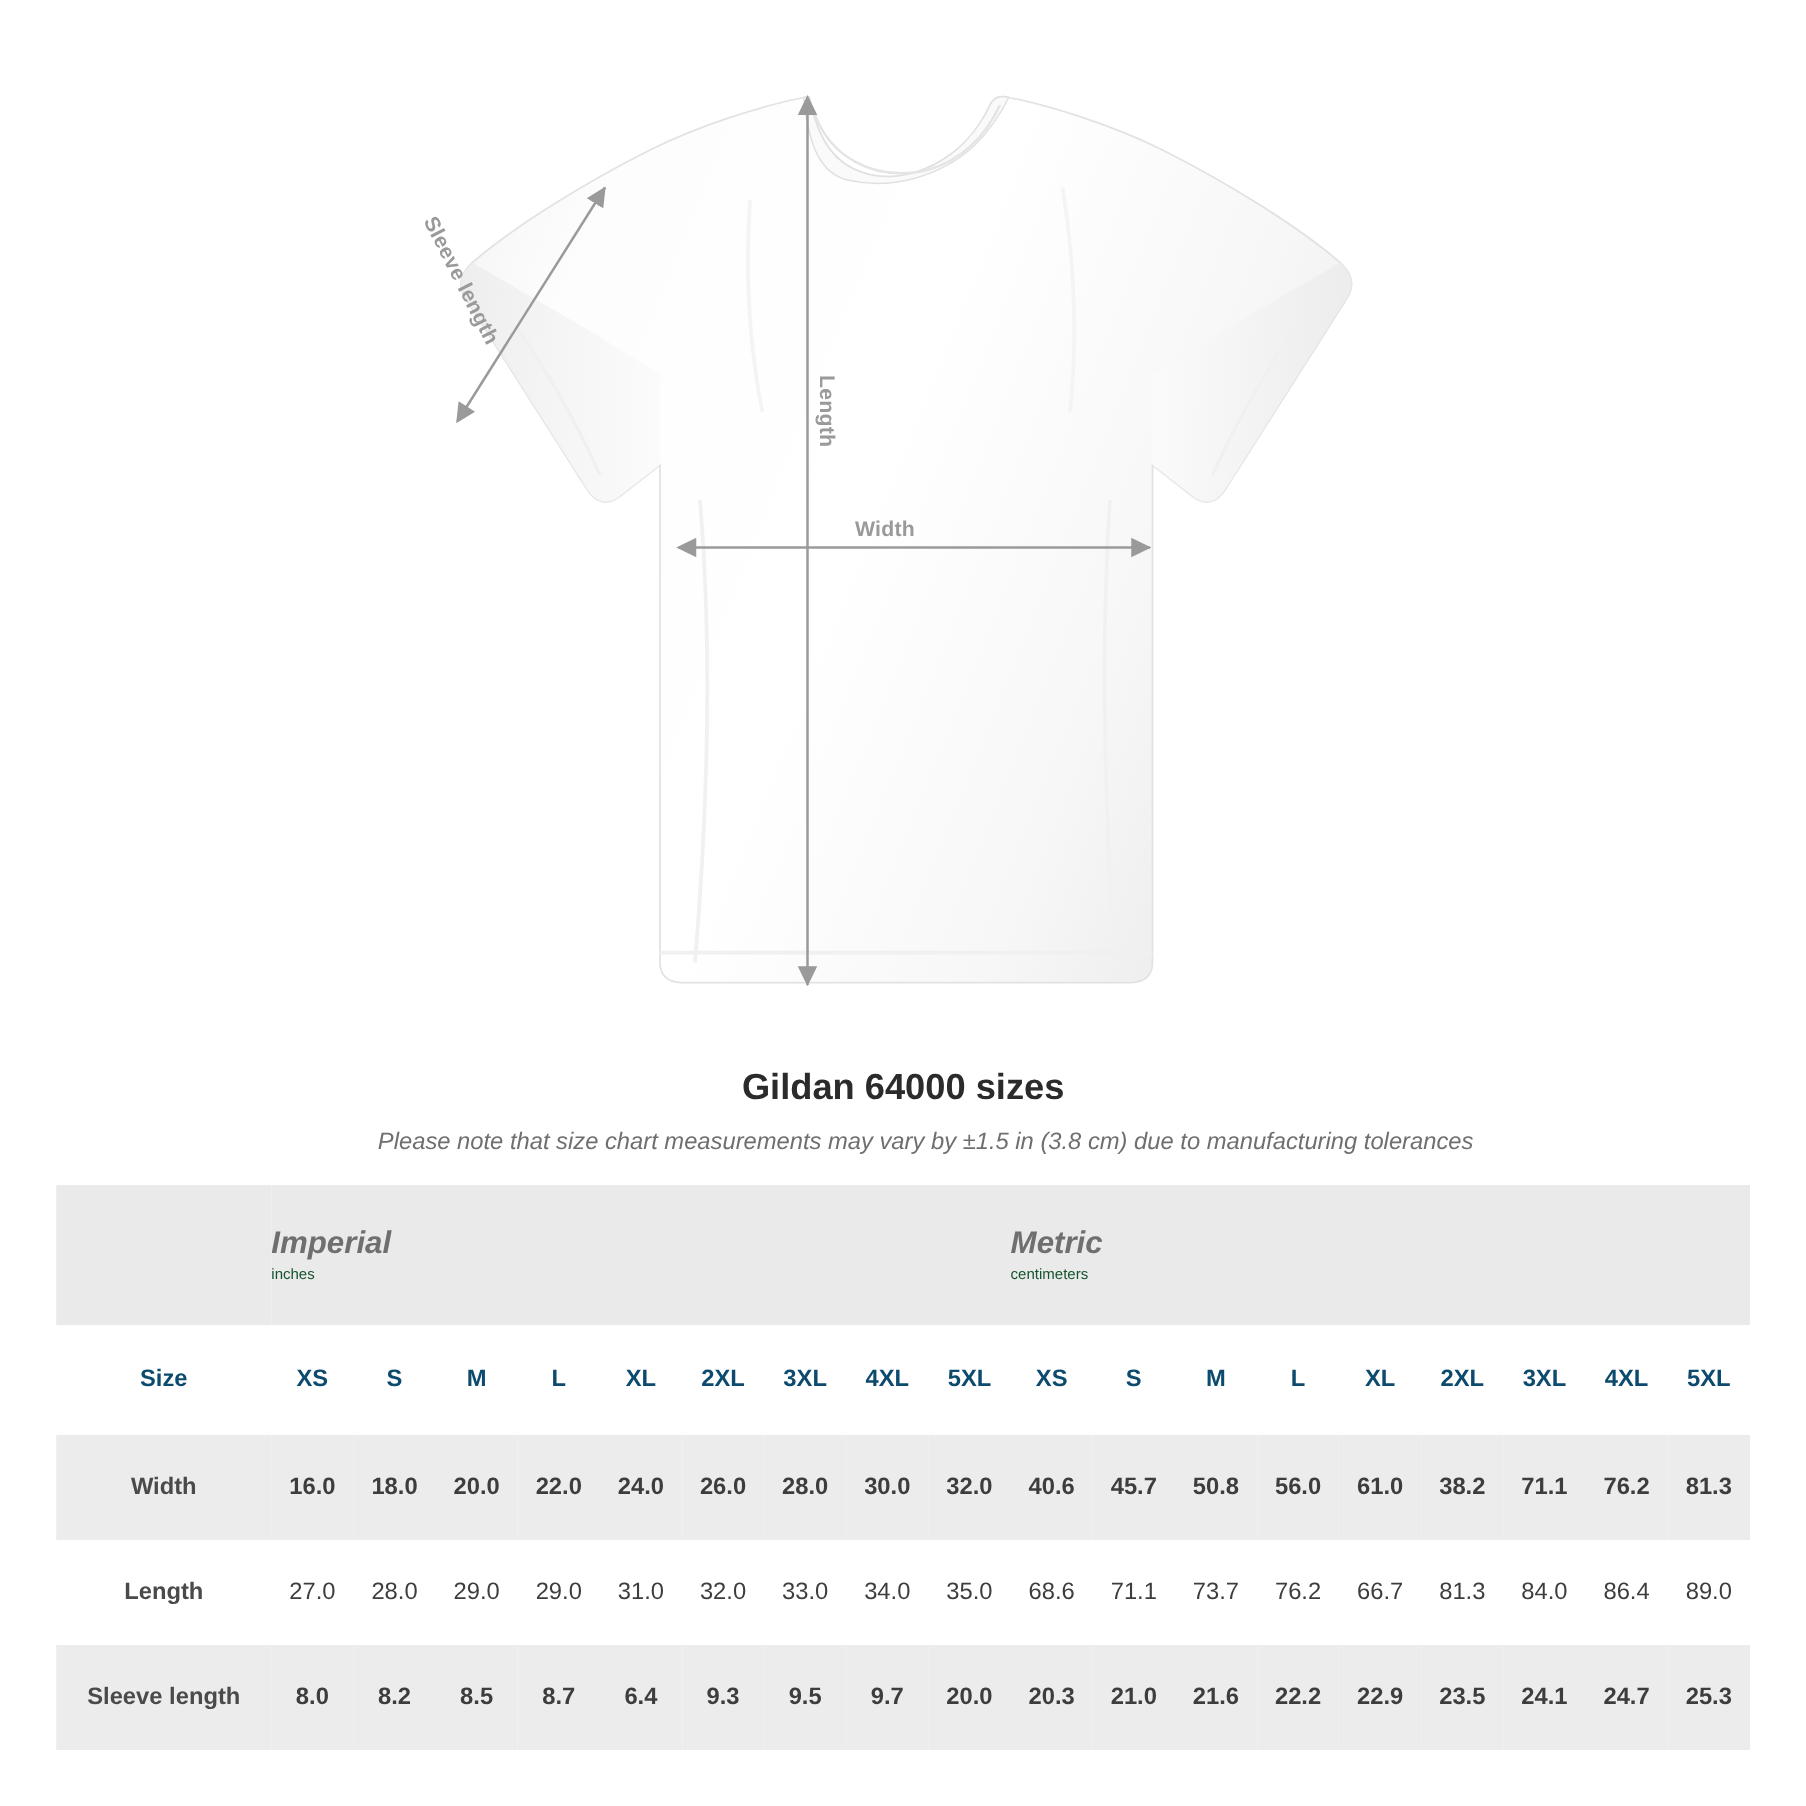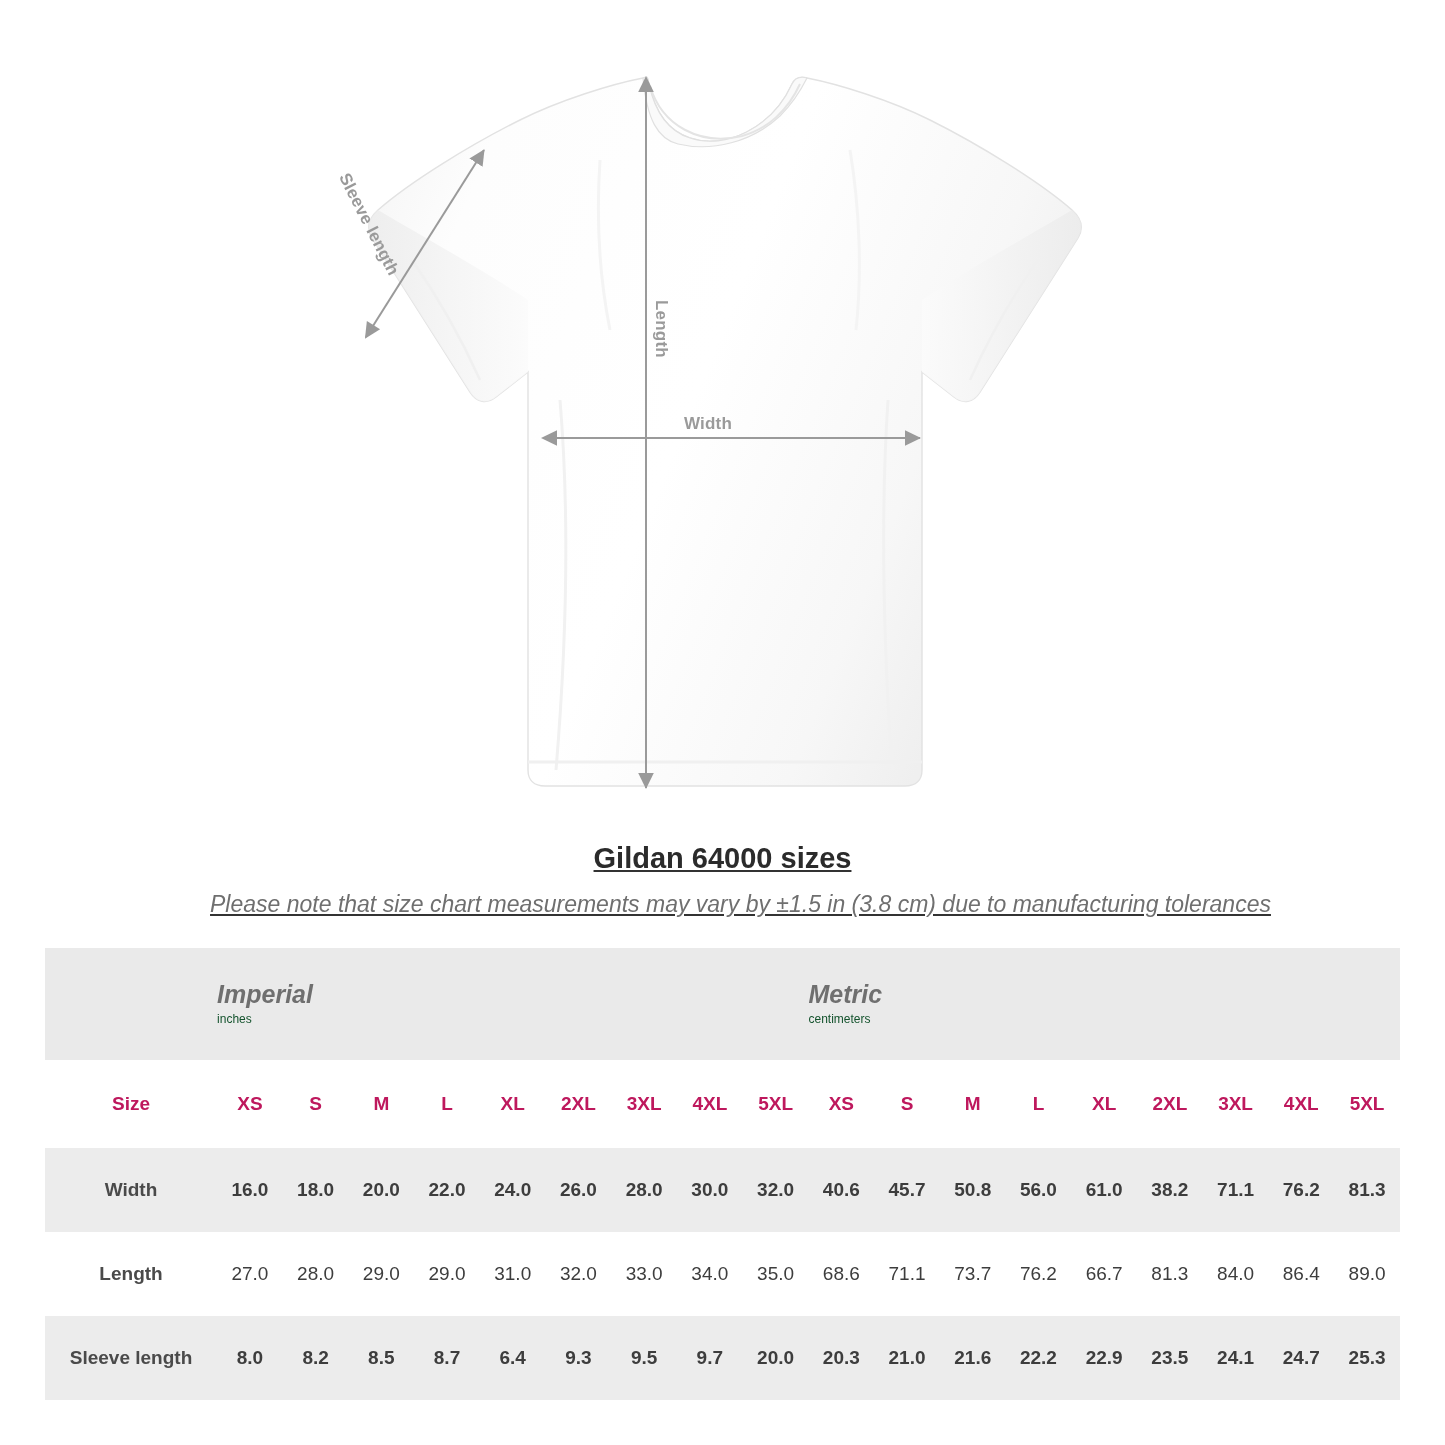--- a/index.html
+++ b/index.html
@@ -61,31 +61,30 @@
 
   .label-width {
     left: 684px;
     top: 414px;
     white-space: nowrap;
   }
 
   
   .title-block {
     text-align: center;
-    margin-top: 12px;
-    text-decoration: underline;
+    margin-top: 24px;
   }
   .chart-title {
     font-size: 29px;
     font-weight: bold;
     color: #2b2b2b;
     margin: 0 0 16px 0;
   }
   .chart-note {
-    font-size: 23px;
+    font-size: 19px;
     font-style: italic;
     color: #6f6f6f;
     margin: 0;
     padding-left: 36px;
   }
 
   
   .table-wrap {
     position: absolute;
     left: 45px;
@@ -121,21 +120,21 @@
     line-height: 1.6;
   }
 
   .hdr-row td {
     height: 88px;
     background: #ffffff;
     text-align: center;
     vertical-align: middle;
     font-size: 19px;
     font-weight: bold;
-    color: #be185d;
+    color: #0c4a6e;
   }
   .hdr-row td.rowlabel {
     font-size: 19px;
   }
 
   .data-row td {
     height: 84px;
     text-align: center;
     vertical-align: middle;
     font-size: 19px;

